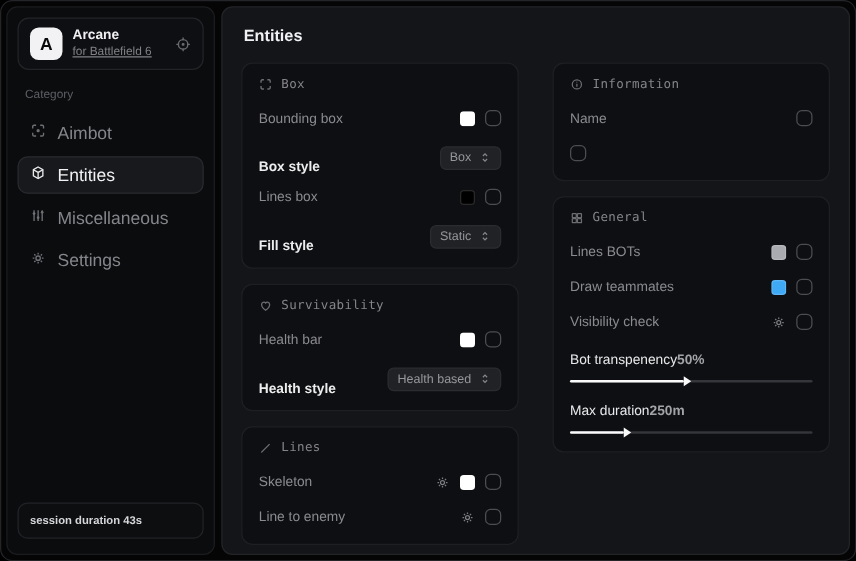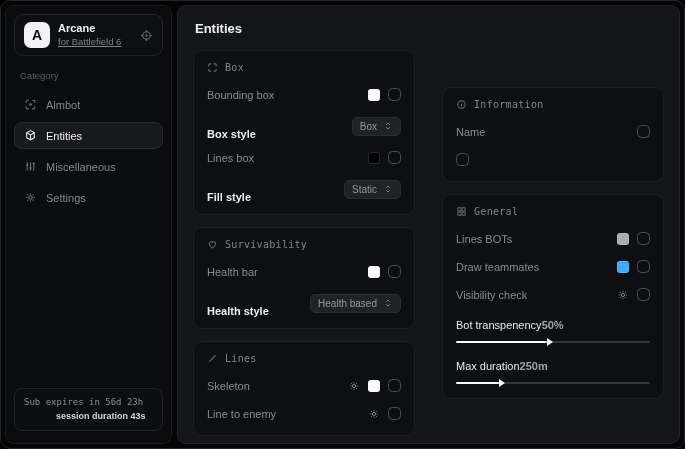--- a/index.html
+++ b/index.html
@@ -38,46 +38,46 @@
   }
   .sb-header-text { flex:1; line-height:1.25; }
   .app-name { font-size:11px; font-weight:bold; color:#f0f0f2; }
   .app-sub  { font-size:9.5px; color:#808186;text-decoration:underline; }
   .sb-header-ico { color:#6a6b70; display:flex; }
   .category {
     font-size:9.5px; color:#5e5f64;
     margin:4px 14px 8px 14px;
   }
   .sb-item {
-    display:flex; align-items:center; gap:9px;
+    display:flex; align-items:flex-start; gap:9px;
     margin:2px 8px; padding:6px 9px;
     border-radius:8px; border:1px solid transparent;
-    color:#85868b; font-size:11px; cursor:pointer;
+    color:#85868b; font-size:14px; cursor:pointer;
   }
   .sb-item .ico { display:flex; color:#6f7075; }
   .sb-item.active {
     background:#18191c; border-color:#2a2b2f; color:#f2f2f4;
   }
   .sb-item.active .ico { color:#e8e9eb; }
   .sb-footer {
     margin:auto 8px 4px 8px;
     border:1px solid #222327; border-radius:8px;
     background:#0d0e10;
     padding:7px 9px; line-height:1.5;
   }
   .sb-footer .l1 { font-family:"DejaVu Sans Mono", monospace; font-size:9px; color:#8d8e92; }
-  .sb-footer .l2 { font-size:9px; font-weight:bold; color:#d5d6d9;margin-left:32px; }
+  .sb-footer .l2 { font-size:9px; font-weight:bold; color:#d5d6d9; }
   
   .main {
     flex:1; background:#141519;
     border:1px solid #232428; border-radius:9px;
     padding:13px 15px; overflow:hidden;
   }
   .page-title { font-size:13px; font-weight:bold; color:#f1f1f3; margin:2px 0 14px 2px; }
-  .cols { display:flex; gap:27px; align-items:center; }
+  .cols { display:flex; gap:27px; align-items:flex-start; }
   .col { flex:1; display:flex; flex-direction:column; gap:12px; min-width:0; }
   .card {
     background:#0e0f12;
     border:1px solid #1e1f23; border-radius:9px;
     padding:11px 13px;
   }
   .card-header {
     display:flex; align-items:center; gap:7px;
     font-family:"DejaVu Sans Mono", monospace;
     font-size:10px; color:#84858a; letter-spacing:.3px;
@@ -182,21 +182,20 @@
     <span class="ico">
       <svg width="13" height="13" viewBox="0 0 24 24" fill="none" stroke="currentColor" stroke-width="2">
         <circle cx="12" cy="12" r="3.2"></circle>
         <path d="M17.5 12H20M15.9 15.9l1.8 1.8M12 17.5V20M8.1 15.9l-1.8 1.8M6.5 12H4M8.1 8.1L6.3 6.3M12 6.5V4M15.9 8.1l1.8-1.8"></path>
       </svg>
     </span>
     <span>Settings</span>
   </div>
 
   <div class="sb-footer">
-    <div class="l1">Sub expires in 56d 23h</div>
     <div class="l2">session duration 43s</div>
   </div>
 </div>
 
 <div class="main">
   <div class="page-title">Entities</div>
 
   <div class="cols">
 
     <div class="col">

